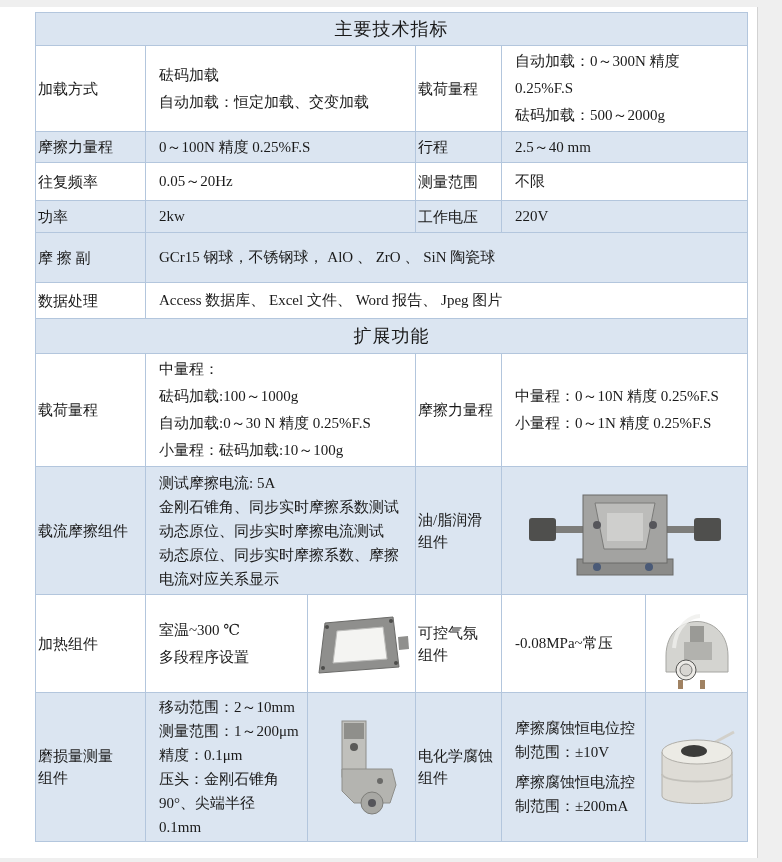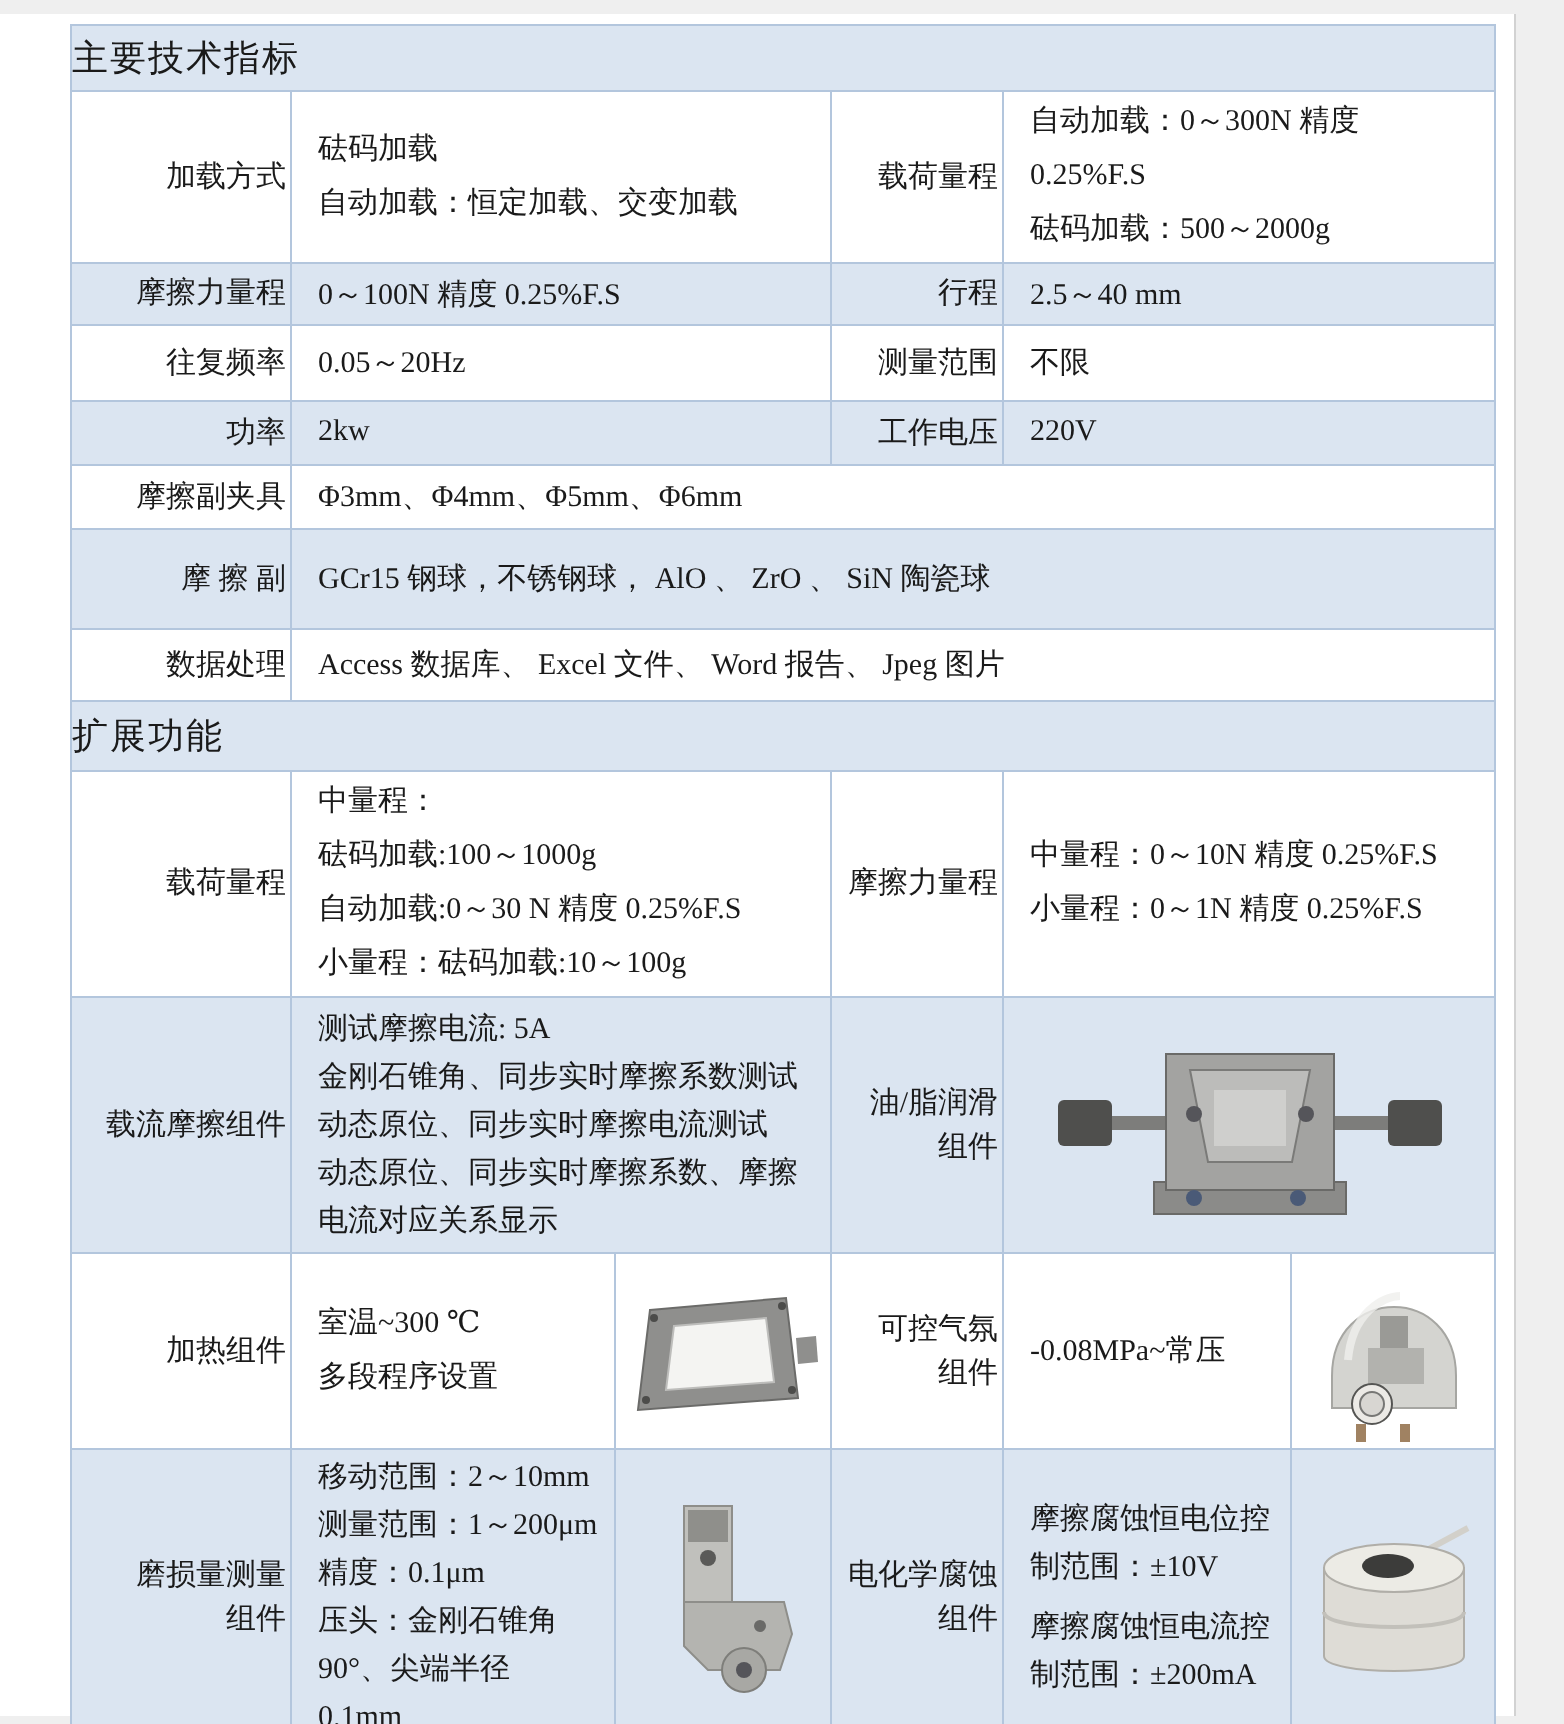--- a/index.html
+++ b/index.html
@@ -19,24 +19,24 @@
     margin:5px 0 0 35px;width:712px;
   }
   td{
     border:1px solid #b3c6dd;
     font-size:15px;
     vertical-align:middle;
     padding:2px 4px;
     overflow:hidden;
   }
   td.sechead{
-    background:#dbe5f1;text-align:left;
+    background:#dbe5f1;text-align:center;
     font-size:18px;letter-spacing:1px;padding:4px 0;
   }
-  td.lbl{text-align:right;line-height:22px;padding:2px 2px;}
+  td.lbl{text-align:left;line-height:22px;padding:2px 2px;}
   td.val{text-align:left;padding-left:13px;padding-right:8px;}
   .blue{background:#dbe5f1;}
   .white{background:#ffffff;}
   .ln{line-height:27px;}
   .ln-sm{line-height:24px;}
   .gap{margin-top:6px;}
   td.img-cell{text-align:center;padding:2px;}
   svg{vertical-align:middle;display:inline-block;}
 </style>
 </head>
@@ -87,24 +87,20 @@
 
 
 
   <tr style="height:32px">
     <td class="lbl blue">功率</td>
     <td colspan="2" class="val blue">2kw</td>
     <td class="lbl blue">工作电压</td>
     <td colspan="2" class="val blue">220V</td>
   </tr>
 
-  <tr style="height:32px">
-    <td class="lbl white">摩擦副夹具</td>
-    <td colspan="5" class="val white">Φ3mm、Φ4mm、Φ5mm、Φ6mm</td>
-  </tr>
 
   <tr style="height:50px">
     <td class="lbl blue">摩 擦 副</td>
     <td colspan="5" class="val blue">GCr15 钢球，不锈钢球， AlO 、 ZrO 、 SiN 陶瓷球</td>
   </tr>
 
   <tr style="height:36px">
     <td class="lbl white">数据处理</td>
     <td colspan="5" class="val white">Access 数据库、 Excel 文件、 Word 报告、 Jpeg 图片</td>
   </tr>

